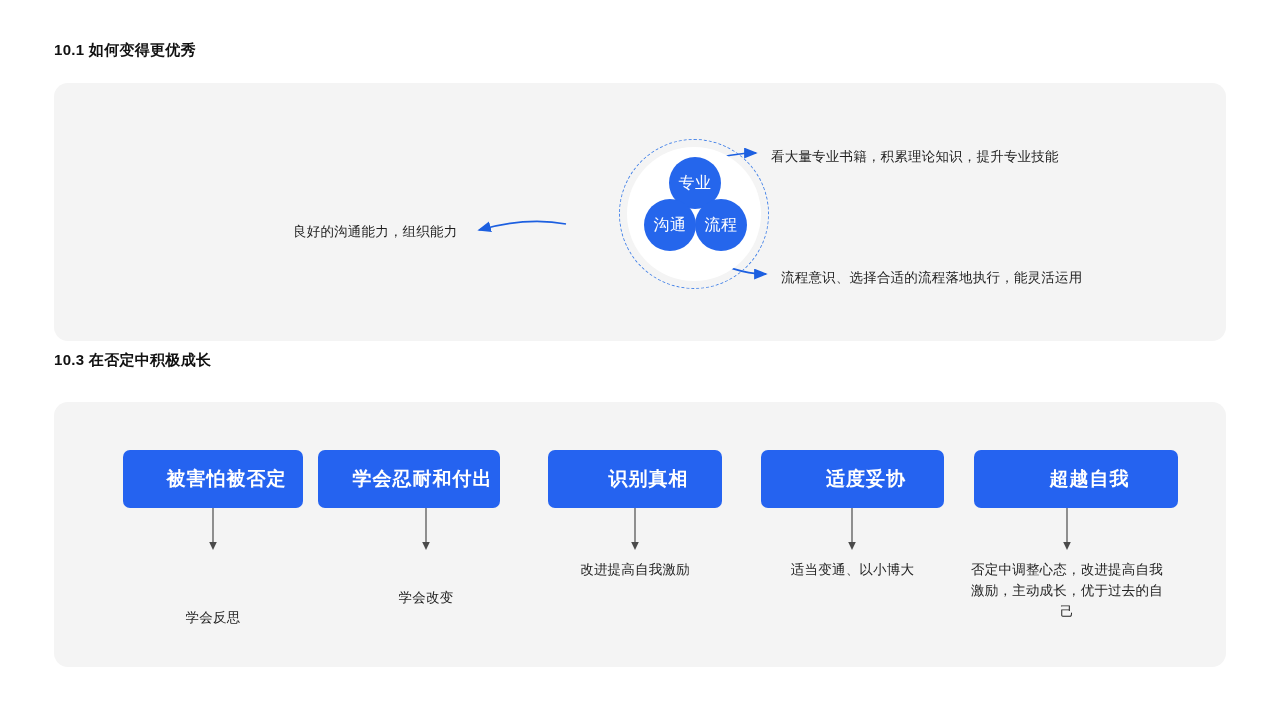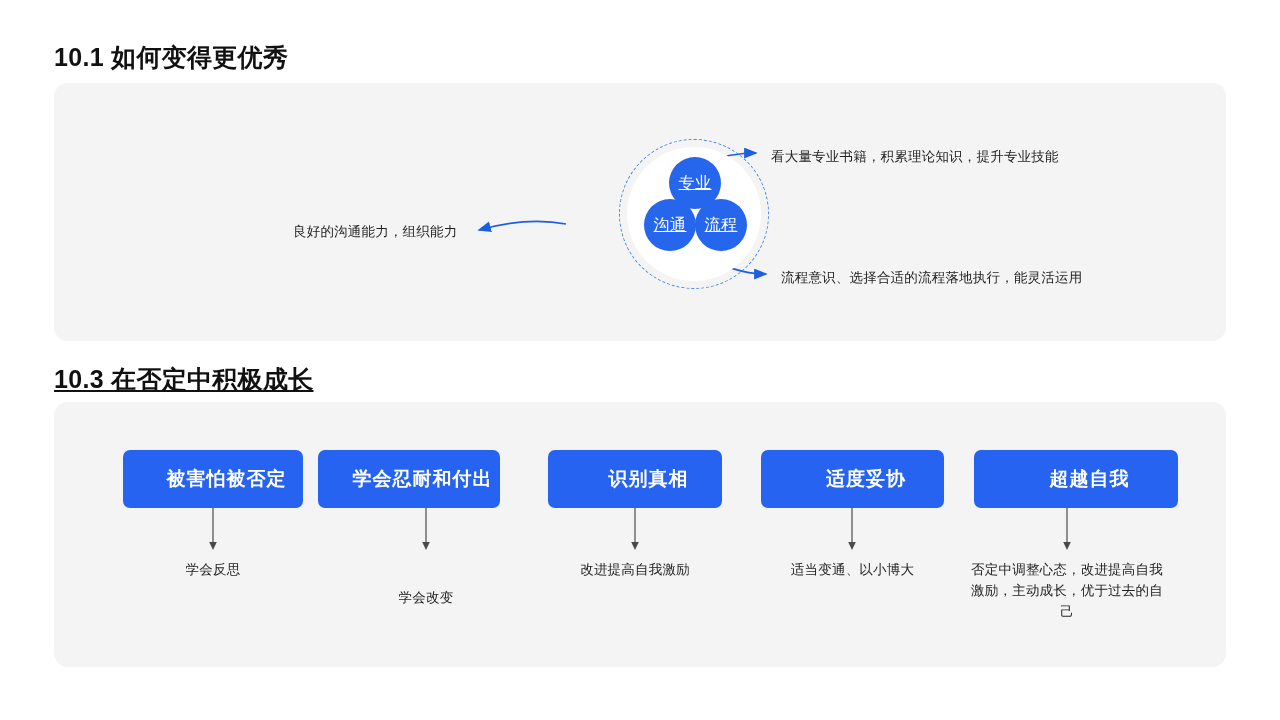--- a/index.html
+++ b/index.html
@@ -17,28 +17,28 @@
   }
   .page {
     position: absolute;
     inset: 0;
   }
 
   
   .section-title {
     position: absolute;
     left: 54px;
-    font-size: 25px;
+    font-size: 15px;
     font-weight: bold;
     color: #111111;
     letter-spacing: 0.3px;
     white-space: nowrap;
   }
   #title-1 { top: 41px; }
-  #title-2 { top: 363px; text-decoration: underline; }
+  #title-2 { top: 351px; }
 
   
   .panel {
     position: absolute;
     background: #f4f4f4;
     border-radius: 14px;
   }
   #panel-1 {
     left: 54px;
     top: 83px;
@@ -83,21 +83,20 @@
     position: absolute;
     border-radius: 50%;
     background: #2566ec;
     color: #ffffff;
     display: flex;
     align-items: center;
     justify-content: center;
     font-size: 16px;
     letter-spacing: 0.5px;
     box-sizing: border-box;
-    text-decoration: underline;
   }
   #bubble-top {
     left: 110px;
     top: 38px;
     width: 52px;
     height: 52px;
   }
   #bubble-left {
     left: 85px;
     top: 80px;
@@ -209,21 +208,21 @@
 
   <div class="section-title" id="title-2">10.3 在否定中积极成长</div>
 
   <div class="panel" id="panel-2">
 
     <div class="card" style="left:69px; width:180px;">被害怕被否定</div>
     <svg class="down-arrow" style="left:152px;" viewBox="0 0 14 44" xmlns="http://www.w3.org/2000/svg">
       <path d="M7,0 L7,36" stroke="#4a4a4a" stroke-width="1.2" fill="none"></path>
       <path d="M3.2,34 L7,42 L10.8,34 z" fill="#4a4a4a"></path>
     </svg>
-    <div class="caption" style="left:69px; width:180px;">学会反思</div>
+    <div class="caption" style="left:69px; width:180px;margin-top:48px;">学会反思</div>
 
     <div class="card" style="left:264px; width:182px;">学会忍耐和付出</div>
     <svg class="down-arrow" style="left:365px;" viewBox="0 0 14 44" xmlns="http://www.w3.org/2000/svg">
       <path d="M7,0 L7,36" stroke="#4a4a4a" stroke-width="1.2" fill="none"></path>
       <path d="M3.2,34 L7,42 L10.8,34 z" fill="#4a4a4a"></path>
     </svg>
     <div class="caption" style="left:281px; width:182px;margin-top:28px;">学会改变</div>
 
     <div class="card" style="left:494px; width:174px;">识别真相</div>
     <svg class="down-arrow" style="left:574px;" viewBox="0 0 14 44" xmlns="http://www.w3.org/2000/svg">

